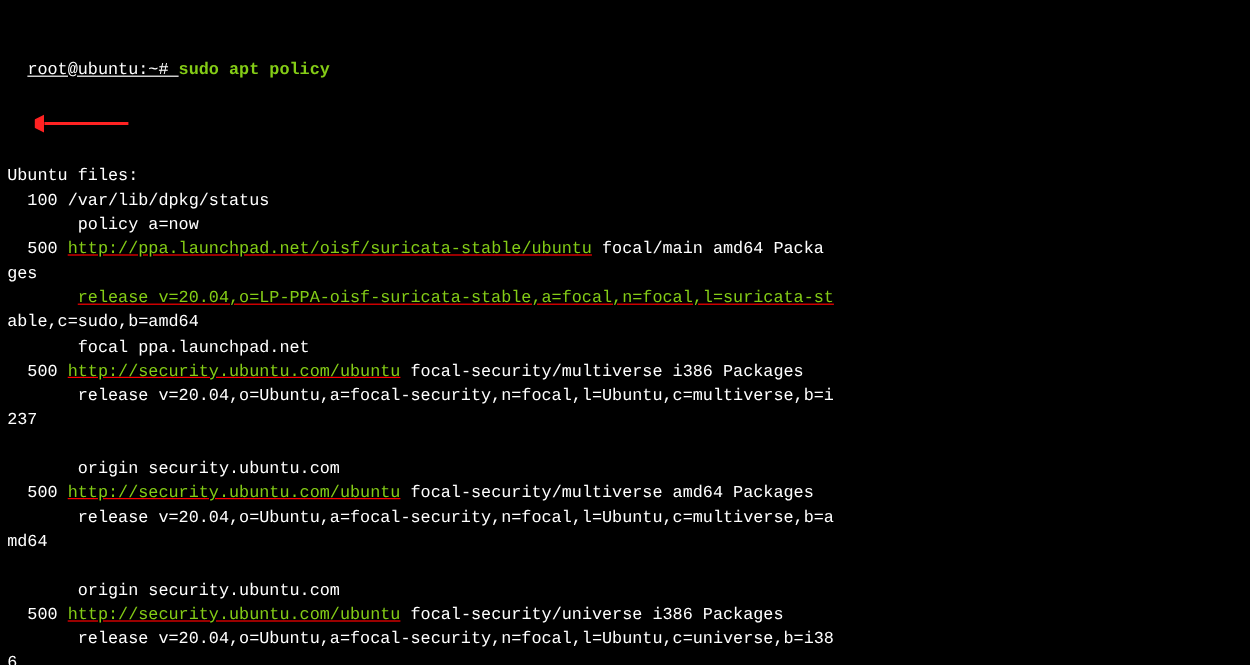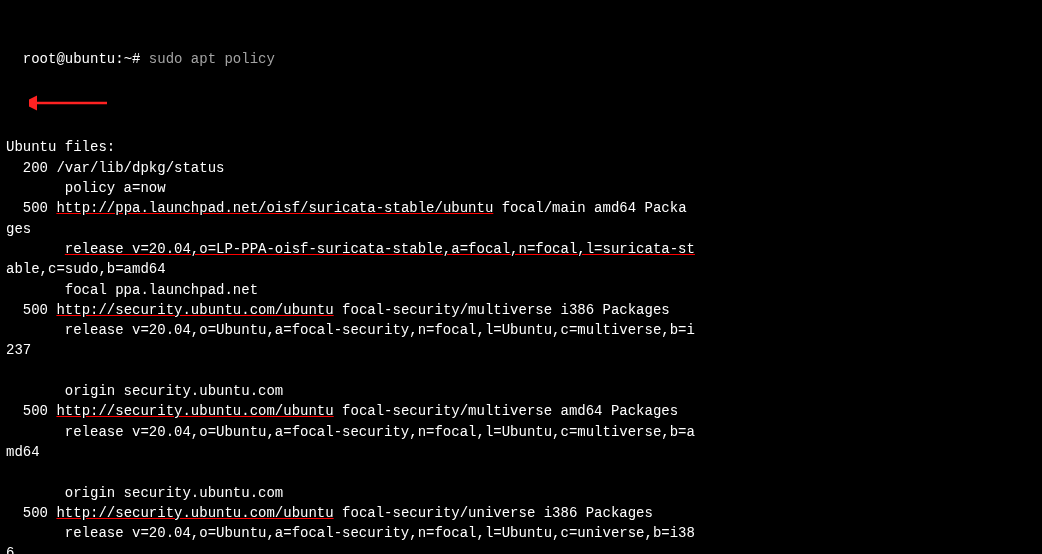--- a/index.html
+++ b/index.html
@@ -13,28 +13,30 @@
       overflow: hidden;
       padding: 8px 6px;
       position: relative;
     }
     .terminal {
       line-height: 1.45;
       white-space: pre;
     }
     .prompt {
       color: #ffffff;
+      text-decoration: underline;
     }
     .cmd {
-      color: #a3a3a3;
+      color: #84cc16;
+      font-weight: bold;
     }
     .underline {
       text-decoration: underline;
       text-decoration-color: #ff0000;
-      color: #ffffff;
+      color: #84cc16;
     }
   </style>
 </head>
 <body>
 
 <div class="terminal">
   
   <span class="prompt">root@ubuntu:~# </span><span class="cmd">sudo apt policy</span>
   
   <svg style="display:inline-block;vertical-align:middle;margin-left:6px;" width="80" height="28" viewBox="0 0 80 28">
@@ -42,21 +44,21 @@
       <marker id="arrowhead" markerWidth="8" markerHeight="8" refX="0" refY="3" orient="auto">
         <polygon points="0 0, 6 3, 0 6" fill="#ff2222"></polygon>
       </marker>
     </defs>
     <line x1="78" y1="14" x2="8" y2="14" stroke="#ff2222" stroke-width="2.5" marker-end="url(#arrowhead)"></line>
   </svg>
 </div>
 
 <div class="terminal">
 <span>Ubuntu files:</span>
-<span>  200 /var/lib/dpkg/status</span>
+<span>  100 /var/lib/dpkg/status</span>
 <span>       policy a=now</span>
 <span>  500 <span class="underline">http://ppa.launchpad.net/oisf/suricata-stable/ubuntu</span> focal/main amd64 Packa</span>
 <span>ges</span>
 <span>       <span class="underline">release v=20.04,o=LP-PPA-oisf-suricata-stable,a=focal,n=focal,l=suricata-st</span></span>
 <span>able,c=sudo,b=amd64</span>
 <span>       focal ppa.launchpad.net</span>
 <span>  500 <span class="underline">http://security.ubuntu.com/ubuntu</span> focal-security/multiverse i386 Packages</span>
 <span>       release v=20.04,o=Ubuntu,a=focal-security,n=focal,l=Ubuntu,c=multiverse,b=i</span>
 <span>237</span>
 

